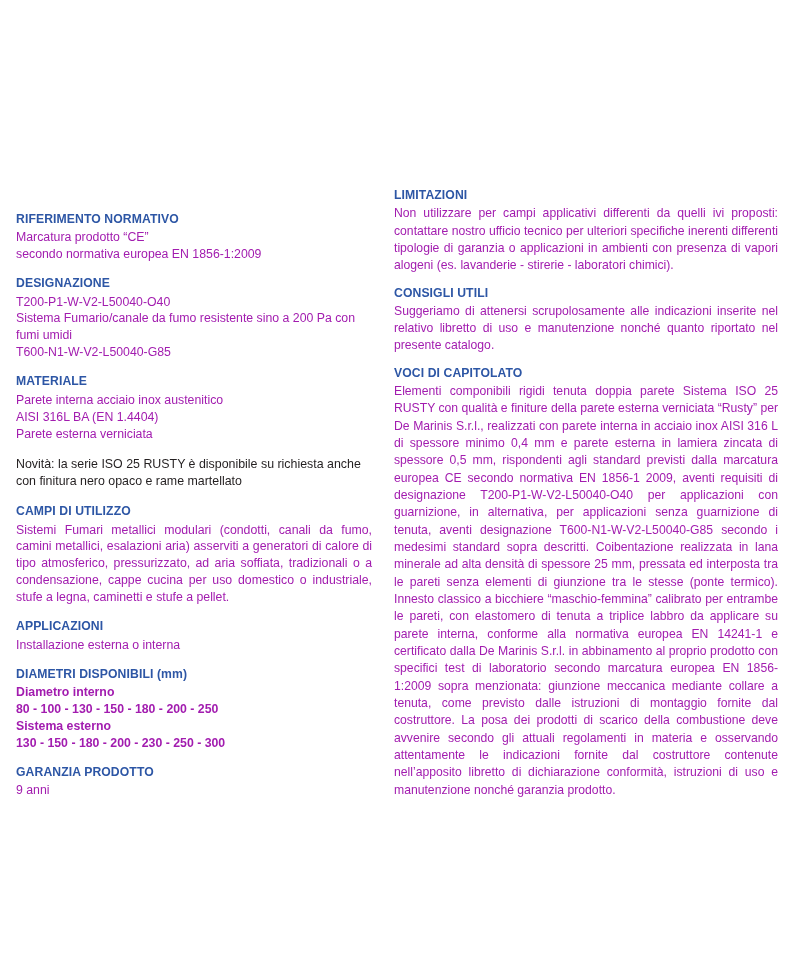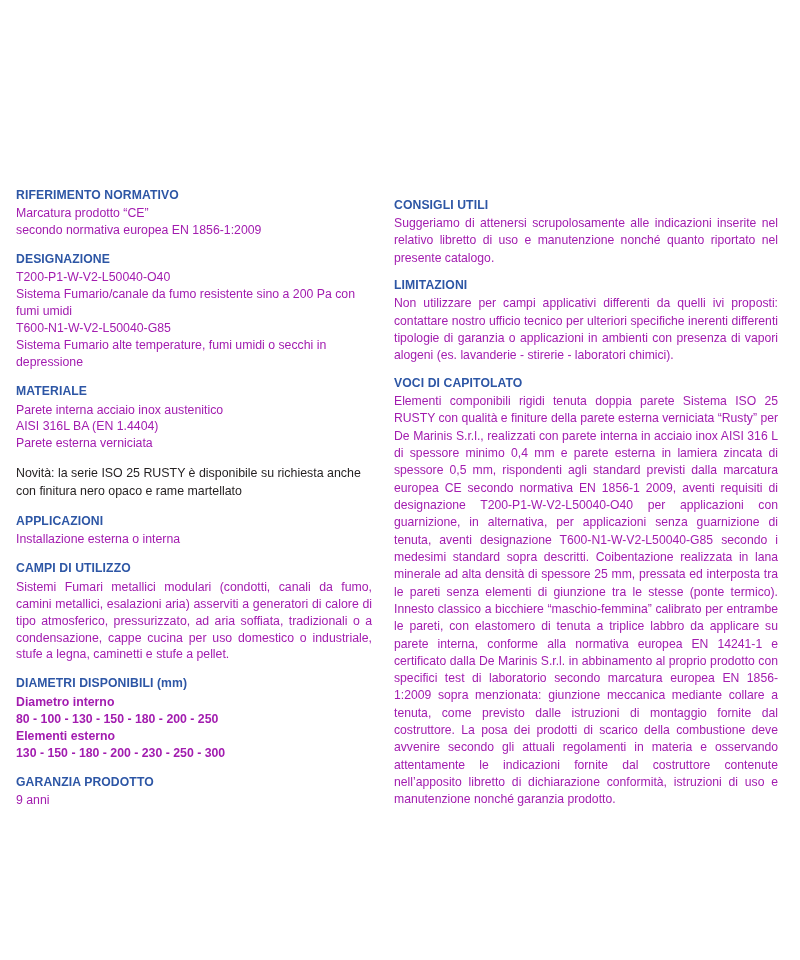--- a/index.html
+++ b/index.html
@@ -95,67 +95,66 @@
         <h2 class="sec-title">RIFERIMENTO NORMATIVO</h2>
         <div class="line">Marcatura prodotto “CE”</div>
         <div class="line">secondo normativa europea EN 1856-1:2009</div>
       </div>
 
       <div class="block">
         <h2 class="sec-title">DESIGNAZIONE</h2>
         <div class="line">T200-P1-W-V2-L50040-O40</div>
         <div class="line">Sistema Fumario/canale da fumo resistente sino a 200 Pa con fumi umidi</div>
         <div class="line">T600-N1-W-V2-L50040-G85</div>
-        <div class="line">Sistema Fumario alte temperature, fumi umidi o secchi in depressione</div>
       </div>
 
       <div class="block">
         <h2 class="sec-title">MATERIALE</h2>
         <div class="line">Parete interna acciaio inox austenitico</div>
         <div class="line">AISI 316L BA (EN 1.4404)</div>
         <div class="line">Parete esterna verniciata</div>
       </div>
 
       <div class="bold-note">Novità: la serie ISO 25 RUSTY è disponibile su richiesta anche con finitura nero opaco e rame martellato</div>
 
-      <div class="block">
-        <h2 class="sec-title">APPLICAZIONI</h2>
-        <p>Installazione esterna o interna</p>
-      </div>
-
       <div class="block justify">
         <h2 class="sec-title">CAMPI DI UTILIZZO</h2>
         <p>Sistemi Fumari metallici modulari (condotti, canali da fumo, camini metallici, esalazioni aria) asserviti a generatori di calore di tipo atmosferico, pressurizzato, ad aria soffiata, tradizionali o a condensazione, cappe cucina per uso domestico o industriale, stufe a legna, caminetti e stufe a pellet.</p>
       </div>
 
       <div class="block">
+        <h2 class="sec-title">APPLICAZIONI</h2>
+        <p>Installazione esterna o interna</p>
+      </div>
+
+      <div class="block">
         <h2 class="sec-title">DIAMETRI DISPONIBILI (mm)</h2>
         <div class="line sublabel">Diametro interno</div>
         <div class="line sublabel">80 - 100 - 130 - 150 - 180 - 200 - 250</div>
-        <div class="line sublabel">Elementi esterno</div>
+        <div class="line sublabel">Sistema esterno</div>
         <div class="line sublabel">130 - 150 - 180 - 200 - 230 - 250 - 300</div>
       </div>
 
       <div class="block">
         <h2 class="sec-title">GARANZIA PRODOTTO</h2>
         <div class="line">9 anni</div>
       </div>
 
     </div>
 
     <div class="col-right right-body">
 
       <div class="block tight">
-        <h2 class="sec-title">CONSIGLI UTILI</h2>
-        <p>Suggeriamo di attenersi scrupolosamente alle indicazioni inserite nel relativo libretto di uso e manutenzione nonché quanto riportato nel presente catalogo.</p>
+        <h2 class="sec-title">LIMITAZIONI</h2>
+        <p>Non utilizzare per campi applicativi differenti da quelli ivi proposti: contattare nostro ufficio tecnico per ulteriori specifiche inerenti differenti tipologie di garanzia o applicazioni in ambienti con presenza di vapori alogeni (es. lavanderie - stirerie - laboratori chimici).</p>
       </div>
 
       <div class="block tight">
-        <h2 class="sec-title">LIMITAZIONI</h2>
-        <p>Non utilizzare per campi applicativi differenti da quelli ivi proposti: contattare nostro ufficio tecnico per ulteriori specifiche inerenti differenti tipologie di garanzia o applicazioni in ambienti con presenza di vapori alogeni (es. lavanderie - stirerie - laboratori chimici).</p>
+        <h2 class="sec-title">CONSIGLI UTILI</h2>
+        <p>Suggeriamo di attenersi scrupolosamente alle indicazioni inserite nel relativo libretto di uso e manutenzione nonché quanto riportato nel presente catalogo.</p>
       </div>
 
       <div class="block">
         <h2 class="sec-title">VOCI DI CAPITOLATO</h2>
         <p>Elementi componibili rigidi tenuta doppia parete Sistema ISO 25 RUSTY con qualità e finiture della parete esterna verniciata “Rusty” per De Marinis S.r.l., realizzati con parete interna in acciaio inox AISI 316 L di spessore minimo 0,4 mm e parete esterna in lamiera zincata di spessore 0,5 mm, rispondenti agli standard previsti dalla marcatura europea CE secondo normativa EN 1856-1 2009, aventi requisiti di designazione T200-P1-W-V2-L50040-O40 per applicazioni con guarnizione, in alternativa, per applicazioni senza guarnizione di tenuta, aventi designazione T600-N1-W-V2-L50040-G85 secondo i medesimi standard sopra descritti. Coibentazione realizzata in lana minerale ad alta densità di spessore 25 mm, pressata ed interposta tra le pareti senza elementi di giunzione tra le stesse (ponte termico). Innesto classico a bicchiere “maschio-femmina” calibrato per entrambe le pareti, con elastomero di tenuta a triplice labbro da applicare su parete interna, conforme alla normativa europea EN 14241-1 e certificato dalla De Marinis S.r.l. in abbinamento al proprio prodotto con specifici test di laboratorio secondo marcatura europea EN 1856-1:2009 sopra menzionata: giunzione meccanica mediante collare a tenuta, come previsto dalle istruzioni di montaggio fornite dal costruttore. La posa dei prodotti di scarico della combustione deve avvenire secondo gli attuali regolamenti in materia e osservando attentamente le indicazioni fornite dal costruttore contenute nell’apposito libretto di dichiarazione conformità, istruzioni di uso e manutenzione nonché garanzia prodotto.</p>
       </div>
 
     </div>
 
   </div>

